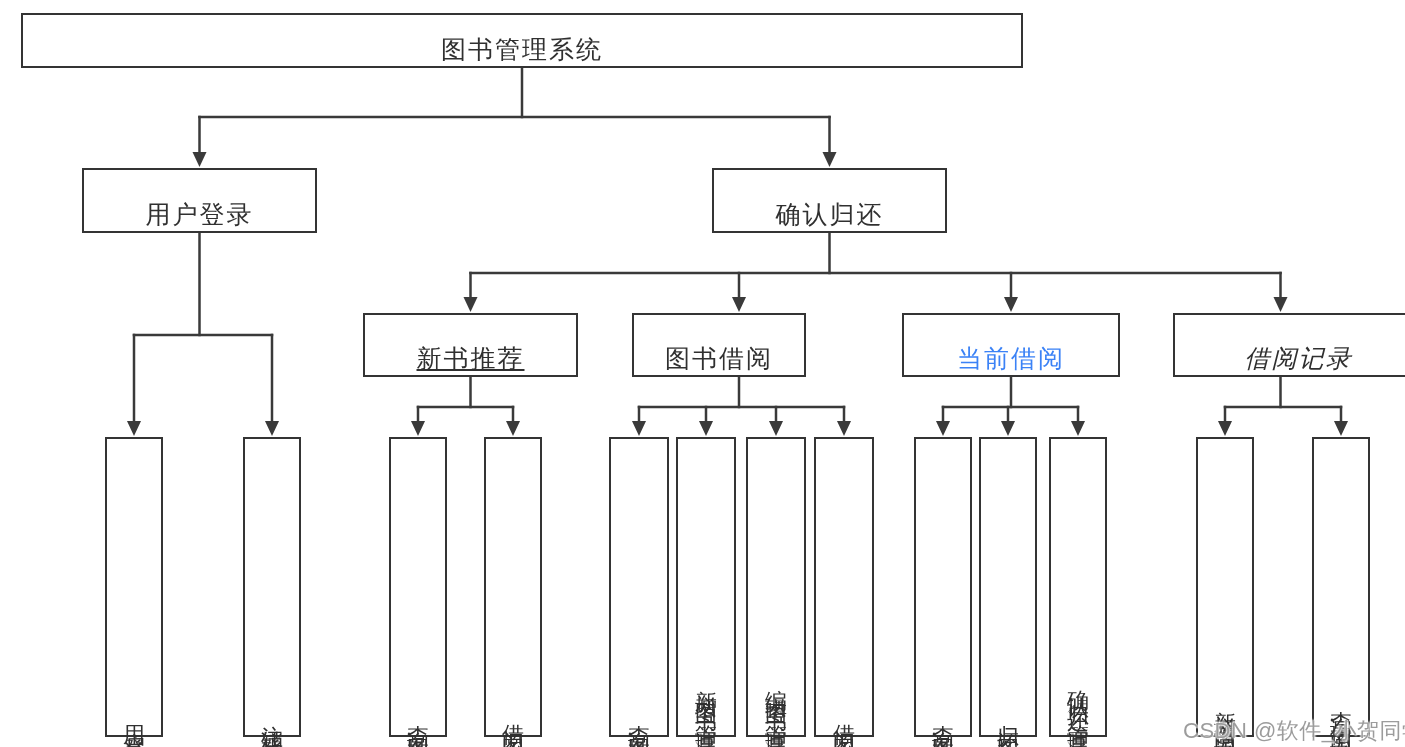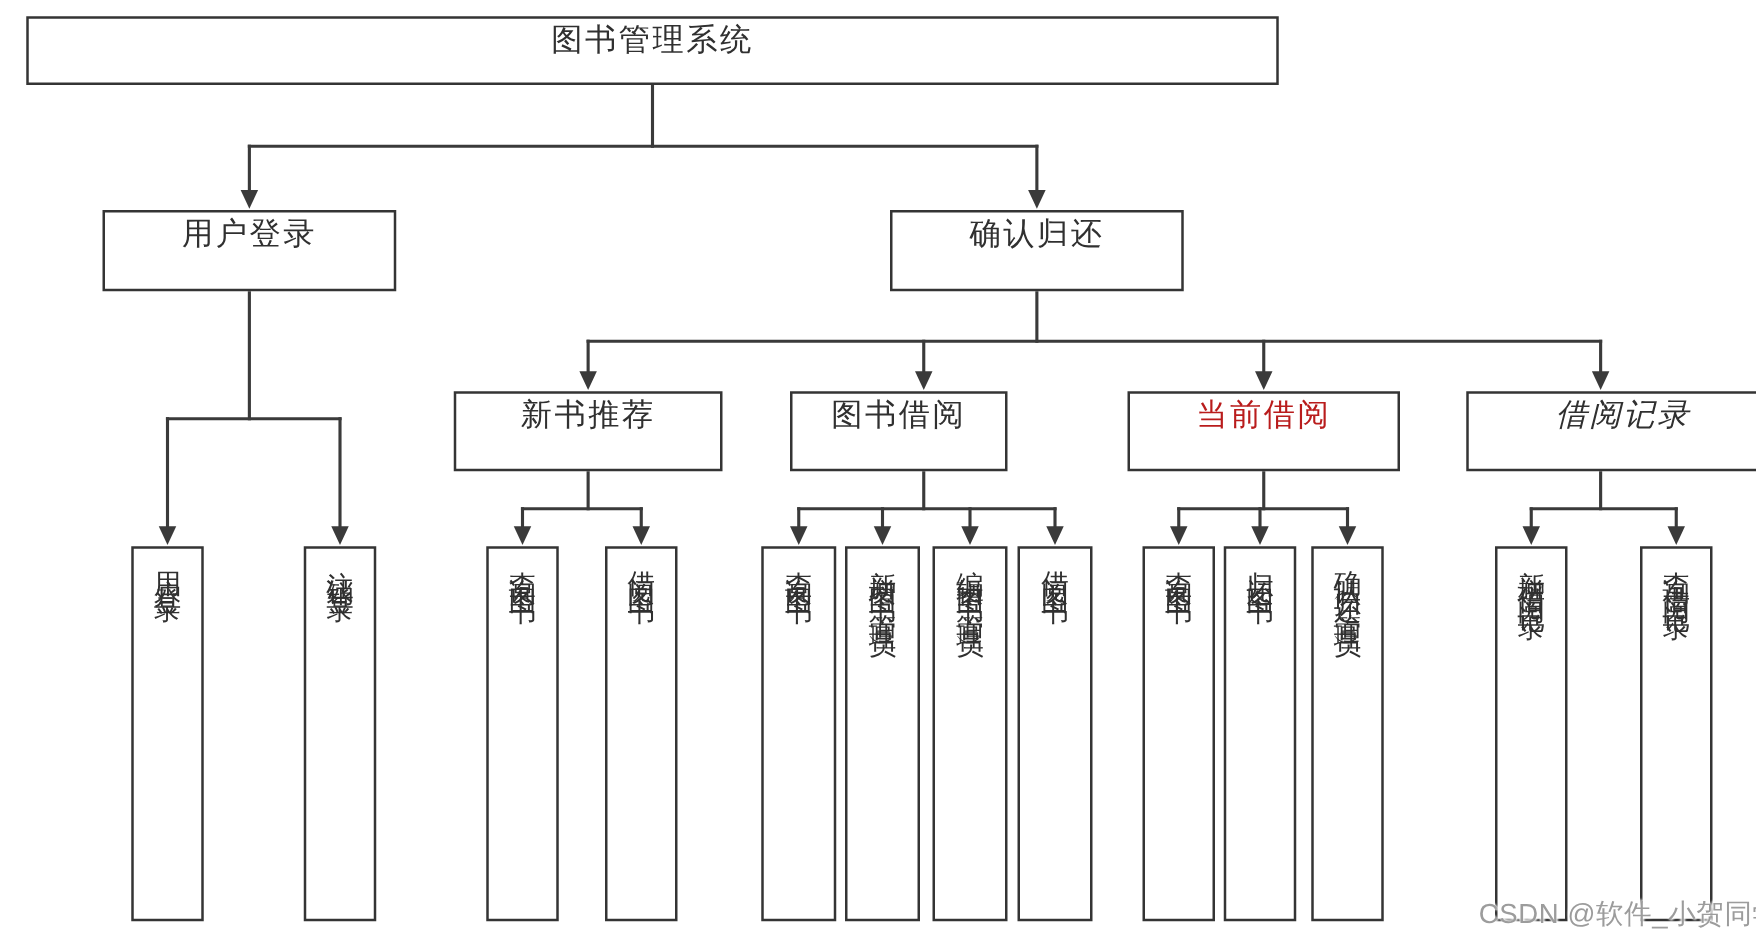--- a/index.html
+++ b/index.html
@@ -19,21 +19,21 @@
     left: 0; top: 0;
     width: 1405px; height: 747px;
     pointer-events: none;
   }
   .node {
     position: absolute;
     box-sizing: border-box;
     background: #ffffff;
     border: 2.5px solid #343434;
     display: flex;
-    align-items: flex-start;
+    align-items: flex-end;
     justify-content: center;
     z-index: 2;
   }
   .node.h .label {
     font-size: 25px;
     letter-spacing: 2px;
     white-space: nowrap;
     color: #303030;
   }
   .node.v .label {
@@ -132,27 +132,27 @@
 <div class="node h" style="left: 21px; top: 13px; width: 1002px; height: 55px; border-color: rgb(52, 52, 52); background: rgb(255, 255, 255);">
       <span class="label" style="color: rgb(48, 48, 48);">图书管理系统</span>
     </div>
     <div class="node h" style="left: 82px; top: 168px; width: 235px; height: 65px; border-color: rgb(52, 52, 52); background: rgb(255, 255, 255);">
       <span class="label" style="color: rgb(48, 48, 48);">用户登录</span>
     </div>
     <div class="node h" style="left: 712px; top: 168px; width: 235px; height: 65px; border-color: rgb(52, 52, 52); background: rgb(255, 255, 255);">
       <span class="label" style="color: rgb(48, 48, 48);">确认归还</span>
     </div>
     <div class="node h" style="left: 363px; top: 313px; width: 215px; height: 64px; border-color: rgb(52, 52, 52); background: rgb(255, 255, 255);">
-      <span class="label" style="color: rgb(48, 48, 48);">新书推荐</span>
+      <span class="label" style="color: rgb(48, 48, 48); text-decoration: underline;">新书推荐</span>
     </div>
     <div class="node h" style="left: 632px; top: 313px; width: 174px; height: 64px; border-color: rgb(52, 52, 52); background: rgb(255, 255, 255);">
       <span class="label" style="color: rgb(48, 48, 48);">图书借阅</span>
     </div>
     <div class="node h" style="left: 902px; top: 313px; width: 218px; height: 64px; border-color: rgb(52, 52, 52); background: rgb(255, 255, 255);">
-      <span class="label" style="color: #b91c1c;">当前借阅</span>
+      <span class="label" style="color: #3b82f6;">当前借阅</span>
     </div>
     <div class="node h" style="left: 1173px; top: 313px; width: 251px; height: 64px; border-color: rgb(52, 52, 52); background: rgb(255, 255, 255); font-style: italic;">
       <span class="label" style="color: rgb(48, 48, 48);">借阅记录</span>
     </div>
     <div class="node v" style="left: 105px; top: 437px; width: 58px; height: 300px; border-color: rgb(52, 52, 52); background: rgb(255, 255, 255);">
       <span class="label" style="color: rgb(48, 48, 48);">用户登录</span>
     </div>
     <div class="node v" style="left: 243px; top: 437px; width: 58px; height: 300px; border-color: rgb(52, 52, 52); background: rgb(255, 255, 255);">
       <span class="label" style="color: rgb(48, 48, 48);">注销登录</span>
     </div>

